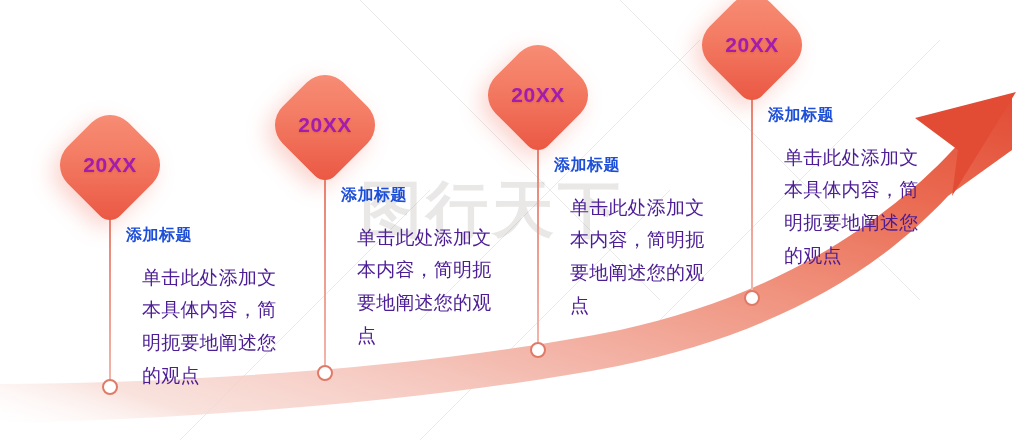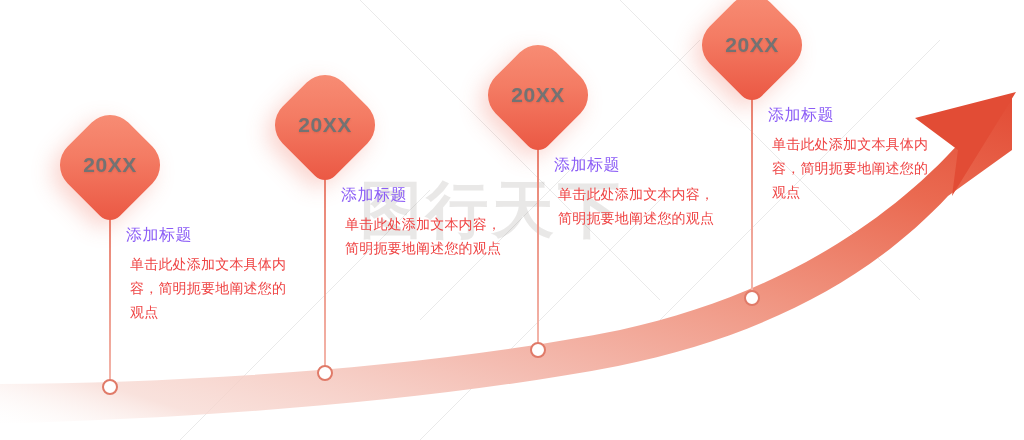--- a/index.html
+++ b/index.html
@@ -71,21 +71,21 @@
     box-shadow: 0 10px 22px rgba(236, 97, 75, 0.28);
   }
 
   .badge-label {
     position: absolute;
     width: 86px;
     height: 86px;
     display: flex;
     align-items: center;
     justify-content: center;
-    color: #737373;
+    color: #a21caf;
     font-size: 21px;
     font-weight: 700;
     letter-spacing: 0.5px;
     text-shadow: 0 1px 2px rgba(180, 60, 40, 0.25);
   }
 
   .dot {
     position: absolute;
     width: 16px;
     height: 16px;
@@ -95,32 +95,32 @@
     box-sizing: border-box;
   }
 
   .content {
     position: absolute;
     width: 168px;
   }
 
   .content .title {
     font-size: 16px;
-    font-weight: 400;
-    color: #8b5cf6;
+    font-weight: 700;
+    color: #1d4ed8;
     margin: 0 0 6px 0;
     line-height: 1.3;
     letter-spacing: 0.5px;
   }
 
   .content .body {
-    font-size: 14px;
-    color: #ef4444;
+    font-size: 19px;
+    color: #4c1d95;
     line-height: 1.72;
-    margin: 4px;
+    margin: 16px;
     letter-spacing: 0.2px;
   }
 </style>
 </head>
 <body>
 
 <div id="stage">
 
   <svg class="bg-layer" width="1024" height="440" viewBox="0 0 1024 440">
     <g stroke="#d9d9d9" stroke-width="1" opacity="0.55" fill="none">

